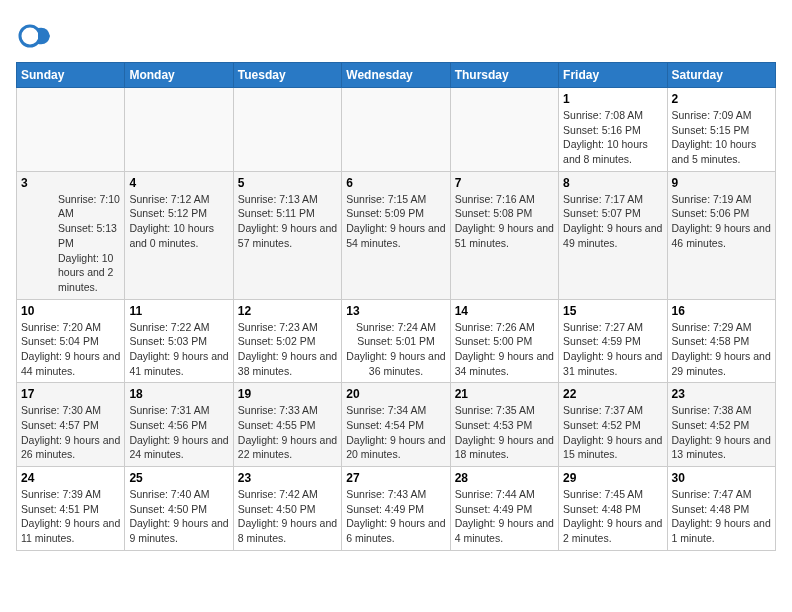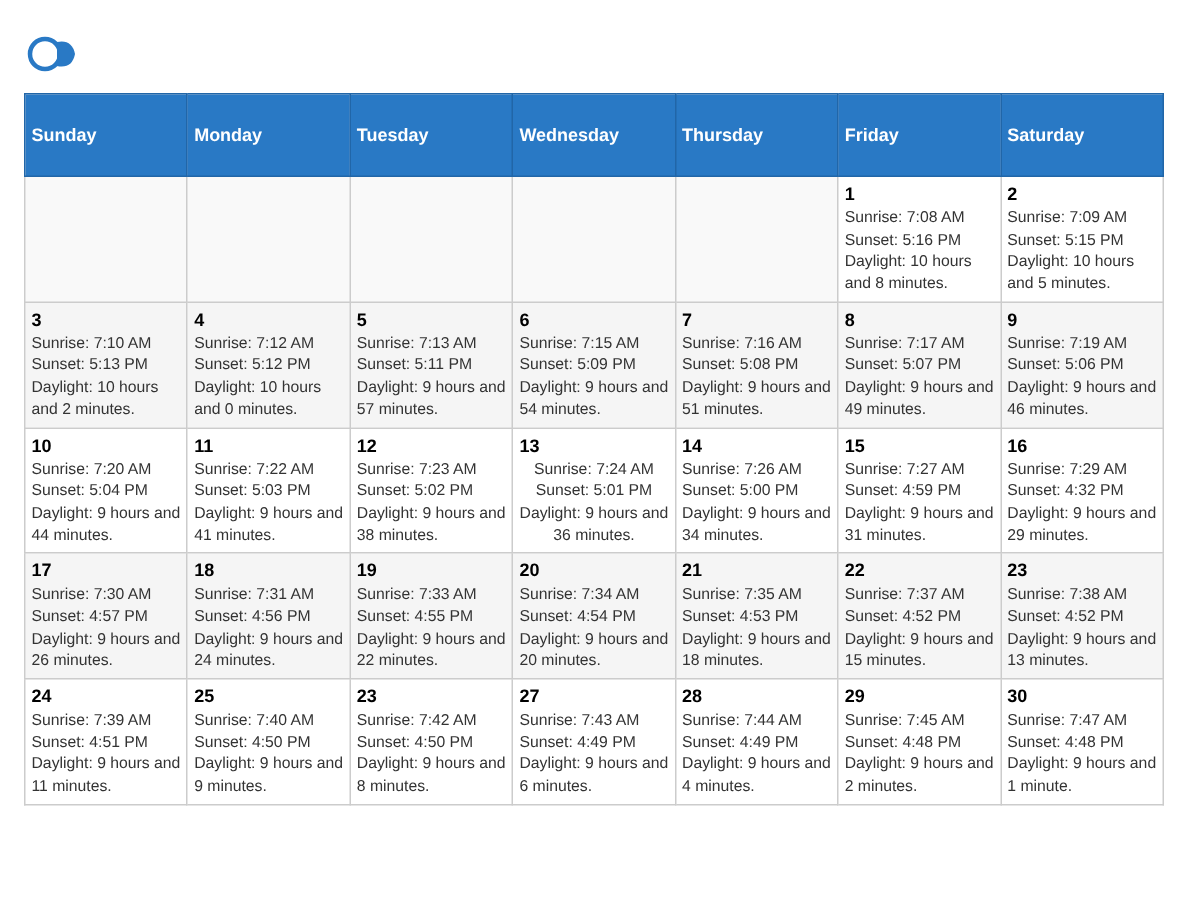--- a/index.html
+++ b/index.html
@@ -34,21 +34,21 @@
       color: #555;
     }
     .calendar {
       width: 100%;
       border-collapse: collapse;
       font-size: 11px;
     }
     .calendar th {
       background: #2979c5;
       color: #fff;
-      padding: 20px 4px;
+      padding: 5px 4px;
       text-align: left;
       font-weight: bold;
       font-size: 12px;
       border: 1px solid #2166a8;
     }
     .calendar td {
       border: 1px solid #ccc;
       vertical-align: top;
       padding: 4px;
       width: calc(100% / 7);
@@ -130,21 +130,21 @@
         <td>
           <span class="day-num">2</span>
           <div class="day-info" style="white-space: pre-wrap;">Sunrise: 7:09 AM
 Sunset: 5:15 PM
 Daylight: 10 hours and 5 minutes.</div>
         </td>
       </tr>
       <tr>
         <td>
           <span class="day-num">3</span>
-          <div class="day-info" style="white-space: pre-wrap;">Sunrise: 7:10 AM
+          <div class="day-info" style="white-space: pre-wrap; margin-left: 37px;">Sunrise: 7:10 AM
 Sunset: 5:13 PM
 Daylight: 10 hours and 2 minutes.</div>
         </td>
         <td>
           <span class="day-num">4</span>
           <div class="day-info" style="white-space: pre-wrap;">Sunrise: 7:12 AM
 Sunset: 5:12 PM
 Daylight: 10 hours and 0 minutes.</div>
         </td>
         <td>
@@ -211,21 +211,21 @@
         </td>
         <td>
           <span class="day-num">15</span>
           <div class="day-info" style="white-space: pre-wrap;">Sunrise: 7:27 AM
 Sunset: 4:59 PM
 Daylight: 9 hours and 31 minutes.</div>
         </td>
         <td>
           <span class="day-num">16</span>
           <div class="day-info" style="white-space: pre-wrap;">Sunrise: 7:29 AM
-Sunset: 4:32 PM
+Sunset: 4:58 PM
 Daylight: 9 hours and 29 minutes.</div>
         </td>
       </tr>
       <tr>
         <td>
           <span class="day-num">17</span>
           <div class="day-info" style="white-space: pre-wrap;">Sunrise: 7:30 AM
 Sunset: 4:57 PM
 Daylight: 9 hours and 26 minutes.</div>
         </td>

